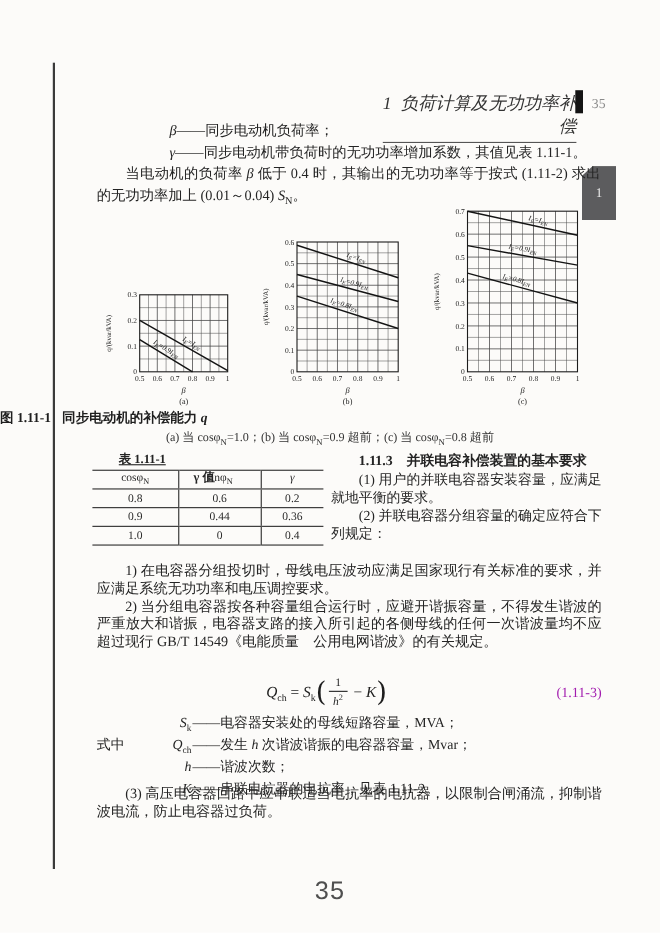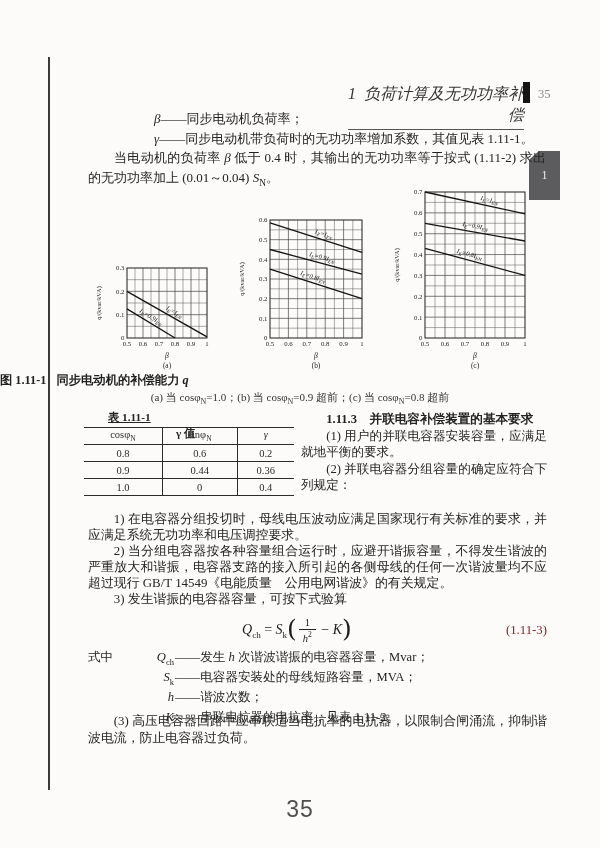--- a/index.html
+++ b/index.html
@@ -59,21 +59,21 @@
         display:flex;align-items:center;}
   .formula{flex:1;text-align:center;font-size:14px;color:#1d1d1d;}
   .fvar{font-style:italic;}
   .fsub{font-size:9px;}
   .frac{display:inline-block;vertical-align:middle;text-align:center;font-size:10.5px;
         line-height:1.05;margin:0 2px;}
   .frac .num{display:block;border-bottom:0.9px solid #222;padding:0 4px 1px 4px;}
   .frac .den{display:block;padding:1px 4px 0 4px;}
   .paren{font-size:25px;font-family:"DejaVu Serif",serif;vertical-align:middle;
         position:relative;top:-1.5px;font-weight:400;}
-  .eq-tag{font-size:12.8px;color:#7f1d1d;}
+  .eq-tag{font-size:12.8px;color:#a21caf;}
   
   .where{position:absolute;left:88px;top:650px;width:470px;font-size:12.6px;line-height:15.4px;}
   .where-row{display:flex;}
   .where-prefix{width:36px;}
   .where-term{width:50px;text-align:right;font-style:italic;}
   .where-term sub{font-style:normal;font-size:8.5px;}
   .where-desc{flex:1;padding-left:1px;}
   .where-desc i{font-style:italic;}
   
   .closing{position:absolute;left:88px;top:713px;width:459px;font-size:12.9px;
@@ -279,44 +279,43 @@
     <p class="sec-head">
       <span class="l1">1.11.3　并联电容补偿装置的基本要求</span>
     </p>
     <p class="sec-para">(1) 用户的并联电容器安装容量，应满足就地平衡的要求。</p>
     <p class="sec-para">(2) 并联电容器分组容量的确定应符合下列规定：</p>
   </div>
 
   <div class="rules">
     <p>1) 在电容器分组投切时，母线电压波动应满足国家现行有关标准的要求，并应满足系统无功功率和电压调控要求。</p>
     <p>2) 当分组电容器按各种容量组合运行时，应避开谐振容量，不得发生谐波的严重放大和谐振，电容器支路的接入所引起的各侧母线的任何一次谐波量均不应超过现行 GB/T 14549《电能质量　公用电网谐波》的有关规定。</p>
-    <p>3) 发生谐振的电容器容量，可按下式验算</p>
   </div>
 
   <div class="formula-row">
     <div class="formula">
       <span class="fvar">Q</span><sub class="fsub">ch</sub>
       <span>=</span>
       <span class="fvar">S</span><sub class="fsub">k</sub><span class="paren">(</span><span class="frac"><span class="num">1</span><span class="den"><span class="fvar">h</span><sup>2</sup></span></span>
       <span>−</span>
       <span class="fvar">K</span><span class="paren">)</span>
     </div>
     <div class="eq-tag">(1.11-3)</div>
   </div>
 
   <div class="where">
     <div class="where-row">
+      <span class="where-prefix"></span>
+      <span class="where-term"><span>S</span><sub>k</sub></span>
+      <span class="where-desc"><span>——电容器安装处的母线短路容量，MVA；</span></span>
+    </div>
+    <div class="where-row">
       <span class="where-prefix">式中</span>
       <span class="where-term"><span>Q</span><sub>ch</sub></span>
       <span class="where-desc"><span>——发生 </span><i>h</i><span> 次谐波谐振的电容器容量，Mvar；</span></span>
-    </div>
-    <div class="where-row">
-      <span class="where-prefix"></span>
-      <span class="where-term"><span>S</span><sub>k</sub></span>
-      <span class="where-desc"><span>——电容器安装处的母线短路容量，MVA；</span></span>
     </div>
     <div class="where-row">
       <span class="where-prefix"></span>
       <span class="where-term"><span>h</span><sub></sub></span>
       <span class="where-desc"><span>——谐波次数；</span></span>
     </div>
     <div class="where-row">
       <span class="where-prefix"></span>
       <span class="where-term"><span>K</span><sub></sub></span>
       <span class="where-desc"><span>——串联电抗器的电抗率，见表 1.11-2。</span></span>

